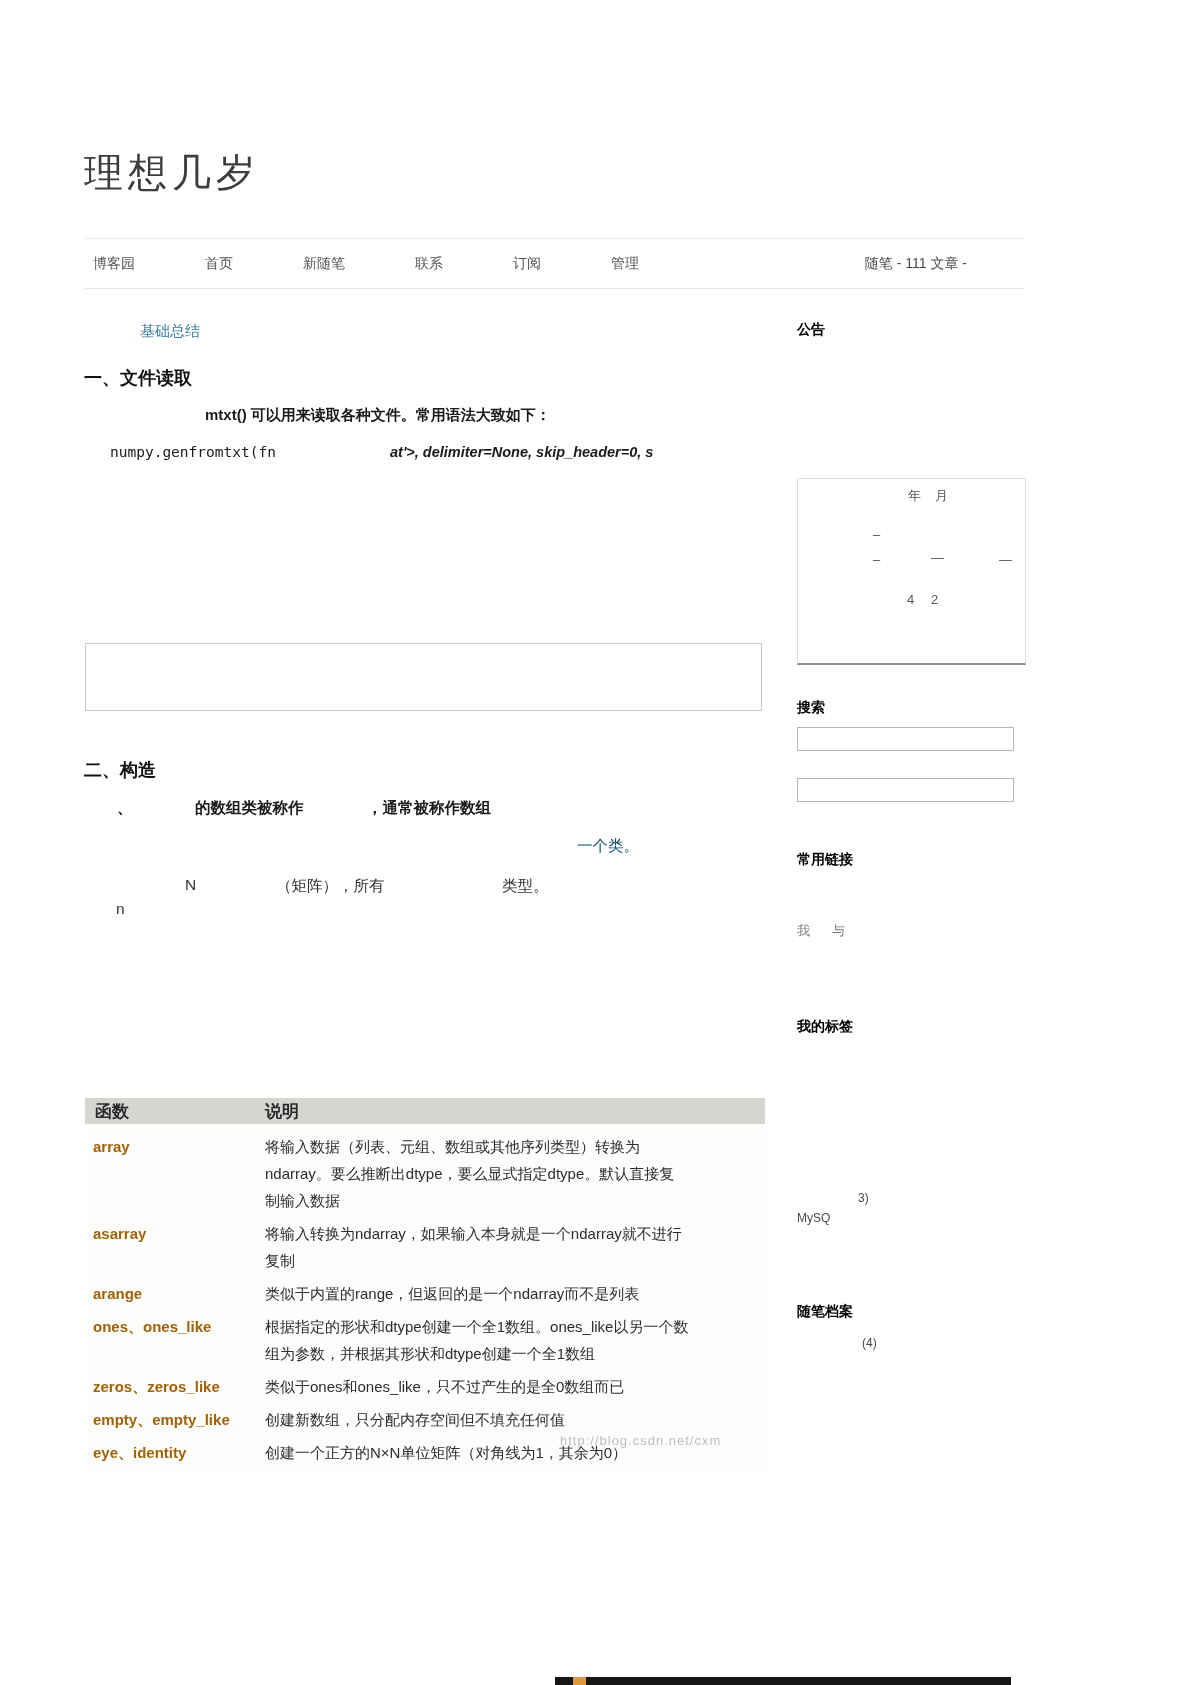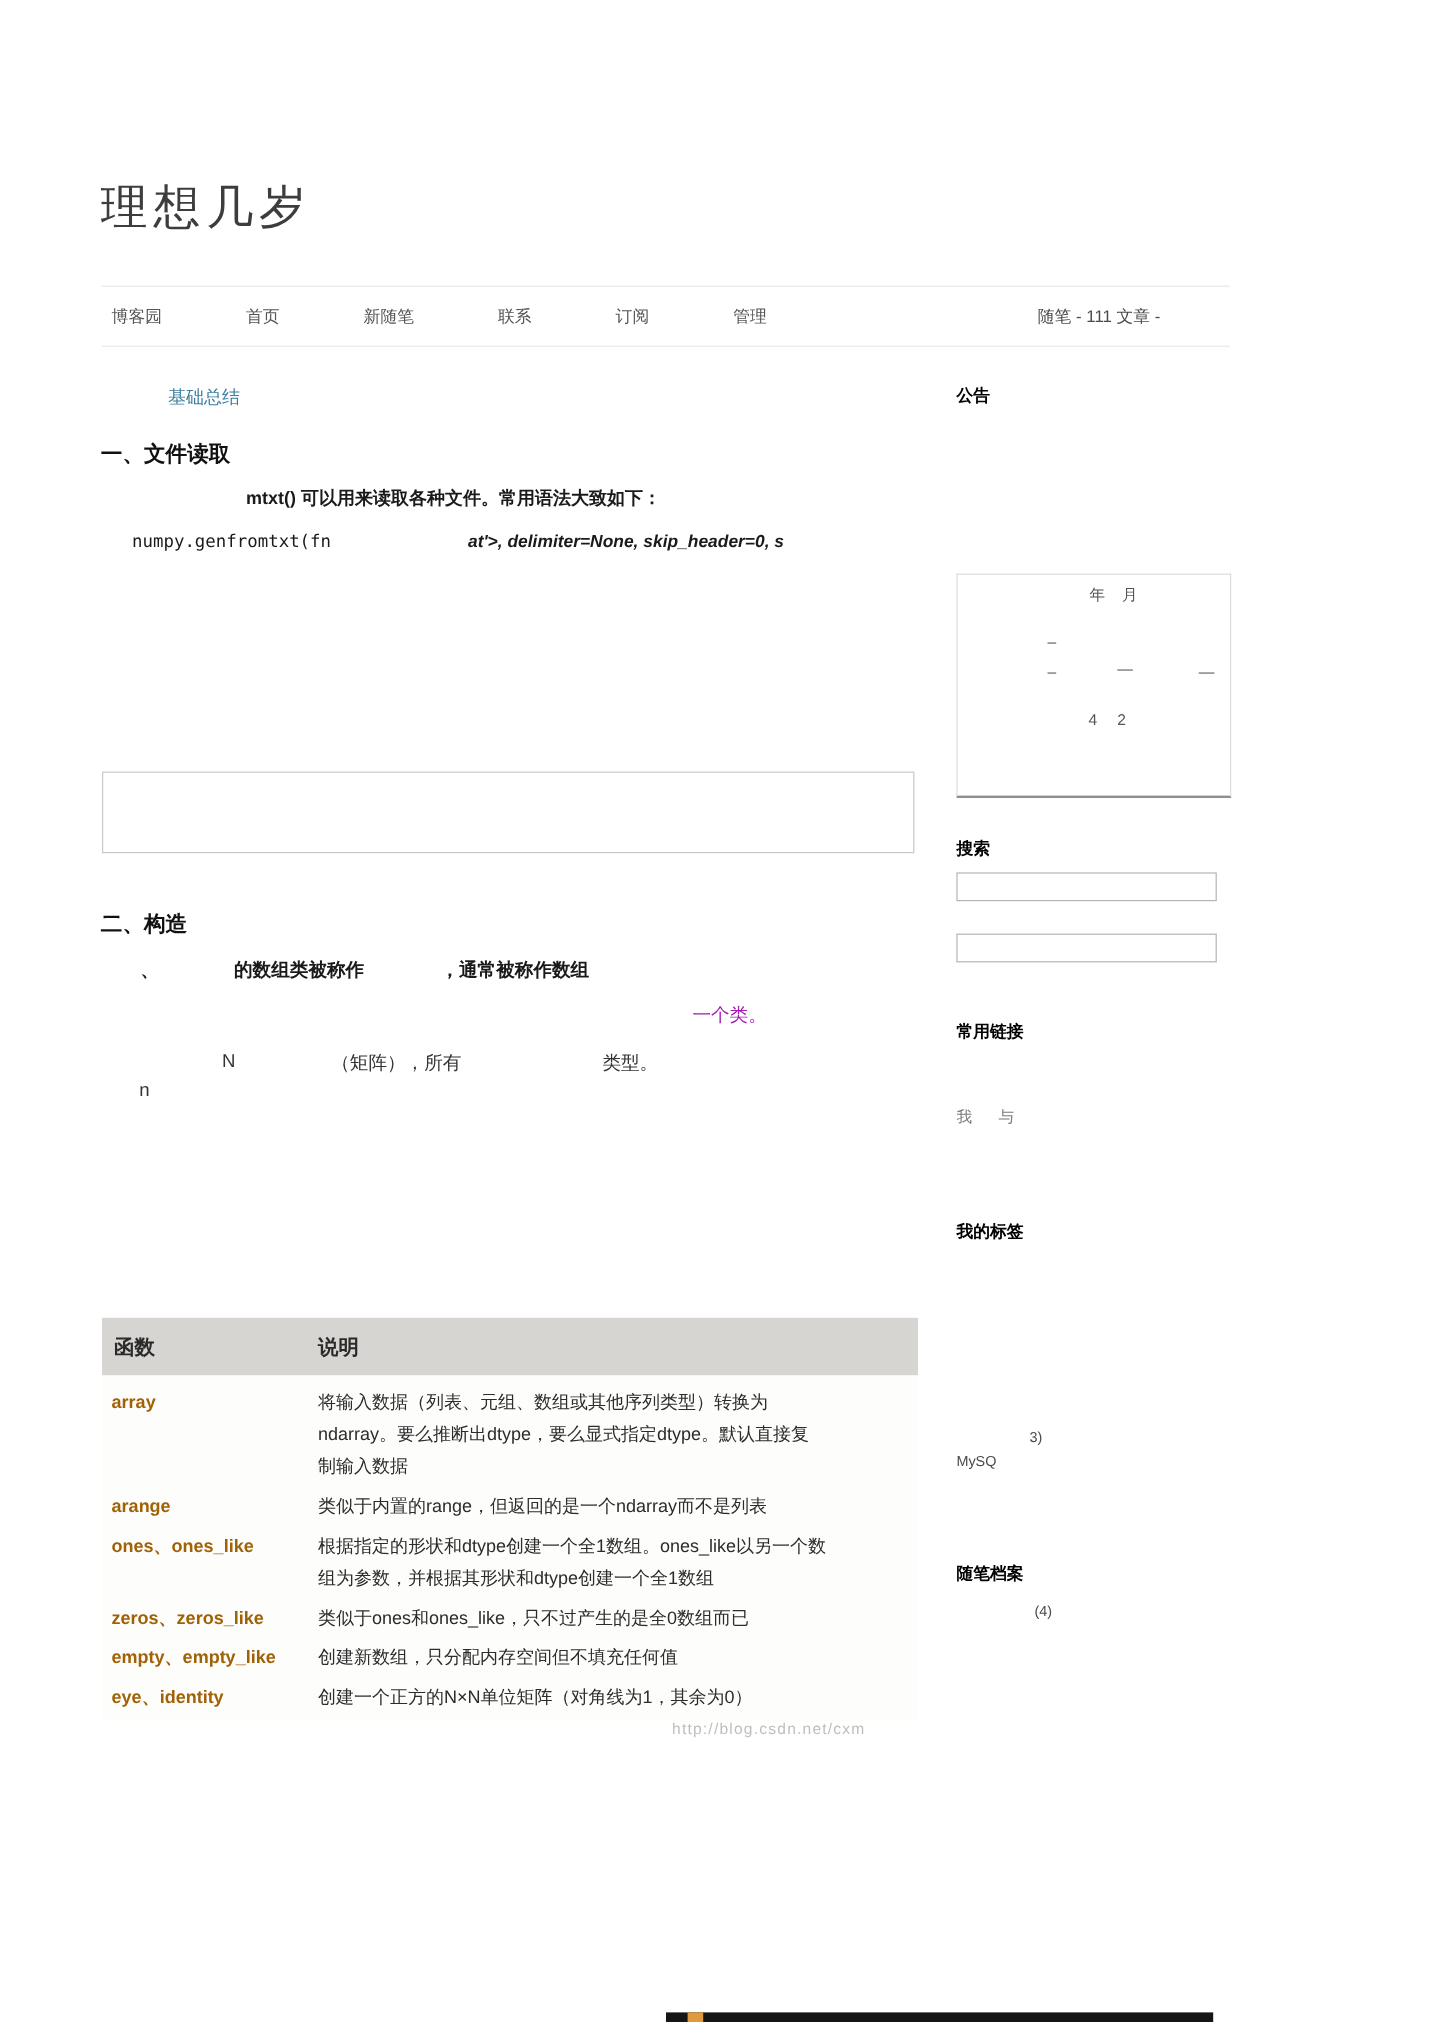--- a/index.html
+++ b/index.html
@@ -25,29 +25,29 @@
   #s1-intro{left:205px;top:406px;font-size:15px;font-weight:bold;color:#1a1a1a;}
   #code-left{left:110px;top:444px;font-size:14.5px;font-family:"DejaVu Sans Mono",monospace;font-weight:500;color:#1a1a1a;}
   #code-right{left:390px;top:444px;font-size:14.5px;font-style:italic;font-weight:bold;color:#1a1a1a;}
   #empty-box{left:85px;top:643px;width:675px;height:66px;border:1px solid #c9c9c9;background:#fff;}
   #s2-heading{left:84px;top:758px;font-size:18px;font-weight:bold;color:#111;}
   .frag{font-size:15.5px;color:#1a1a1a;}
   .frag.b{font-weight:bold;}
   #frag-comma{left:117px;top:798px;}
   #frag-a{left:195px;top:798px;}
   #frag-b{left:367px;top:798px;}
-  #frag-c{left:577px;top:836px;font-weight:normal;color:#a21caf;}
+  #frag-c{left:577px;top:836px;font-weight:normal;color:#0c4a6e;}
   #frag-N{left:185px;top:876px;font-weight:normal;color:#333;}
   #frag-matrix{left:276px;top:876px;font-weight:normal;color:#333;}
   #frag-type{left:502px;top:876px;font-weight:normal;color:#333;}
   #frag-n{left:116px;top:900px;font-weight:normal;color:#333;}
 
   
   #np-table{left:85px;top:1098px;width:680px;background:#fdfdfc;overflow:hidden;}
-  #np-table-header{height:48px;background:#d7d5d2;position:relative;display:flex;align-items:center;
+  #np-table-header{height:26px;background:#d7d5d2;position:relative;display:flex;align-items:center;
                    font-size:17px;font-weight:bold;color:#2a2a2a;}
   #th-fn{padding-left:10px;}
   #th-desc{position:absolute;left:180px;}
   #table-rows{padding-top:9px;}
   .trow{display:flex;margin-bottom:6px;}
   .trow .fn{width:172px;padding-left:8px;font-size:15px;line-height:27px;color:#a16207;font-weight:700;white-space:nowrap;overflow:hidden;}
   .trow .desc{flex:1;min-width:0;}
   .trow .dline{white-space:nowrap;overflow:hidden;line-height:27px;font-size:15px;color:#2c2c2c;font-weight:500;}
   #watermark{left:560px;top:1433px;font-size:13px;color:#b3b3b3;opacity:.85;letter-spacing:1px;}
 
@@ -122,20 +122,27 @@
   <div id="table-rows">
       <div class="trow">
         <div class="fn">array</div>
         <div class="desc">
           <div class="dline">将输入数据（列表、元组、数组或其他序列类型）转换为</div>
           <div class="dline">ndarray。要么推断出dtype，要么显式指定dtype。默认直接复</div>
           <div class="dline">制输入数据</div>
         </div>
       </div>
       <div class="trow">
+        <div class="fn">asarray</div>
+        <div class="desc">
+          <div class="dline">将输入转换为ndarray，如果输入本身就是一个ndarray就不进行</div>
+          <div class="dline">复制</div>
+        </div>
+      </div>
+      <div class="trow">
         <div class="fn">arange</div>
         <div class="desc">
           <div class="dline">类似于内置的range，但返回的是一个ndarray而不是列表</div>
         </div>
       </div>
       <div class="trow">
         <div class="fn">ones、ones_like</div>
         <div class="desc">
           <div class="dline">根据指定的形状和dtype创建一个全1数组。ones_like以另一个数</div>
           <div class="dline">组为参数，并根据其形状和dtype创建一个全1数组</div>

